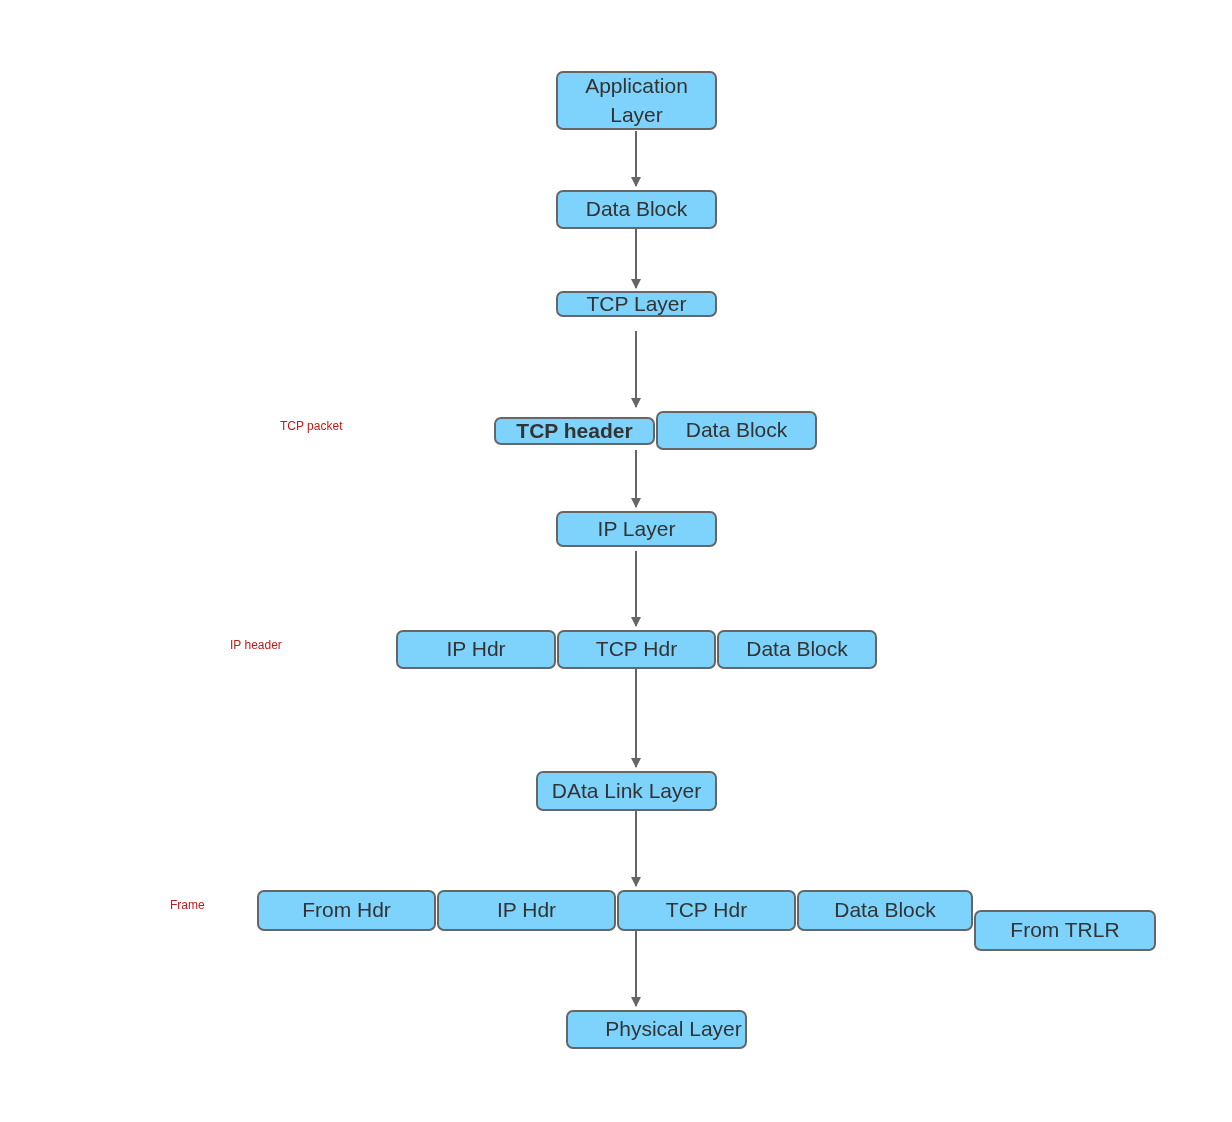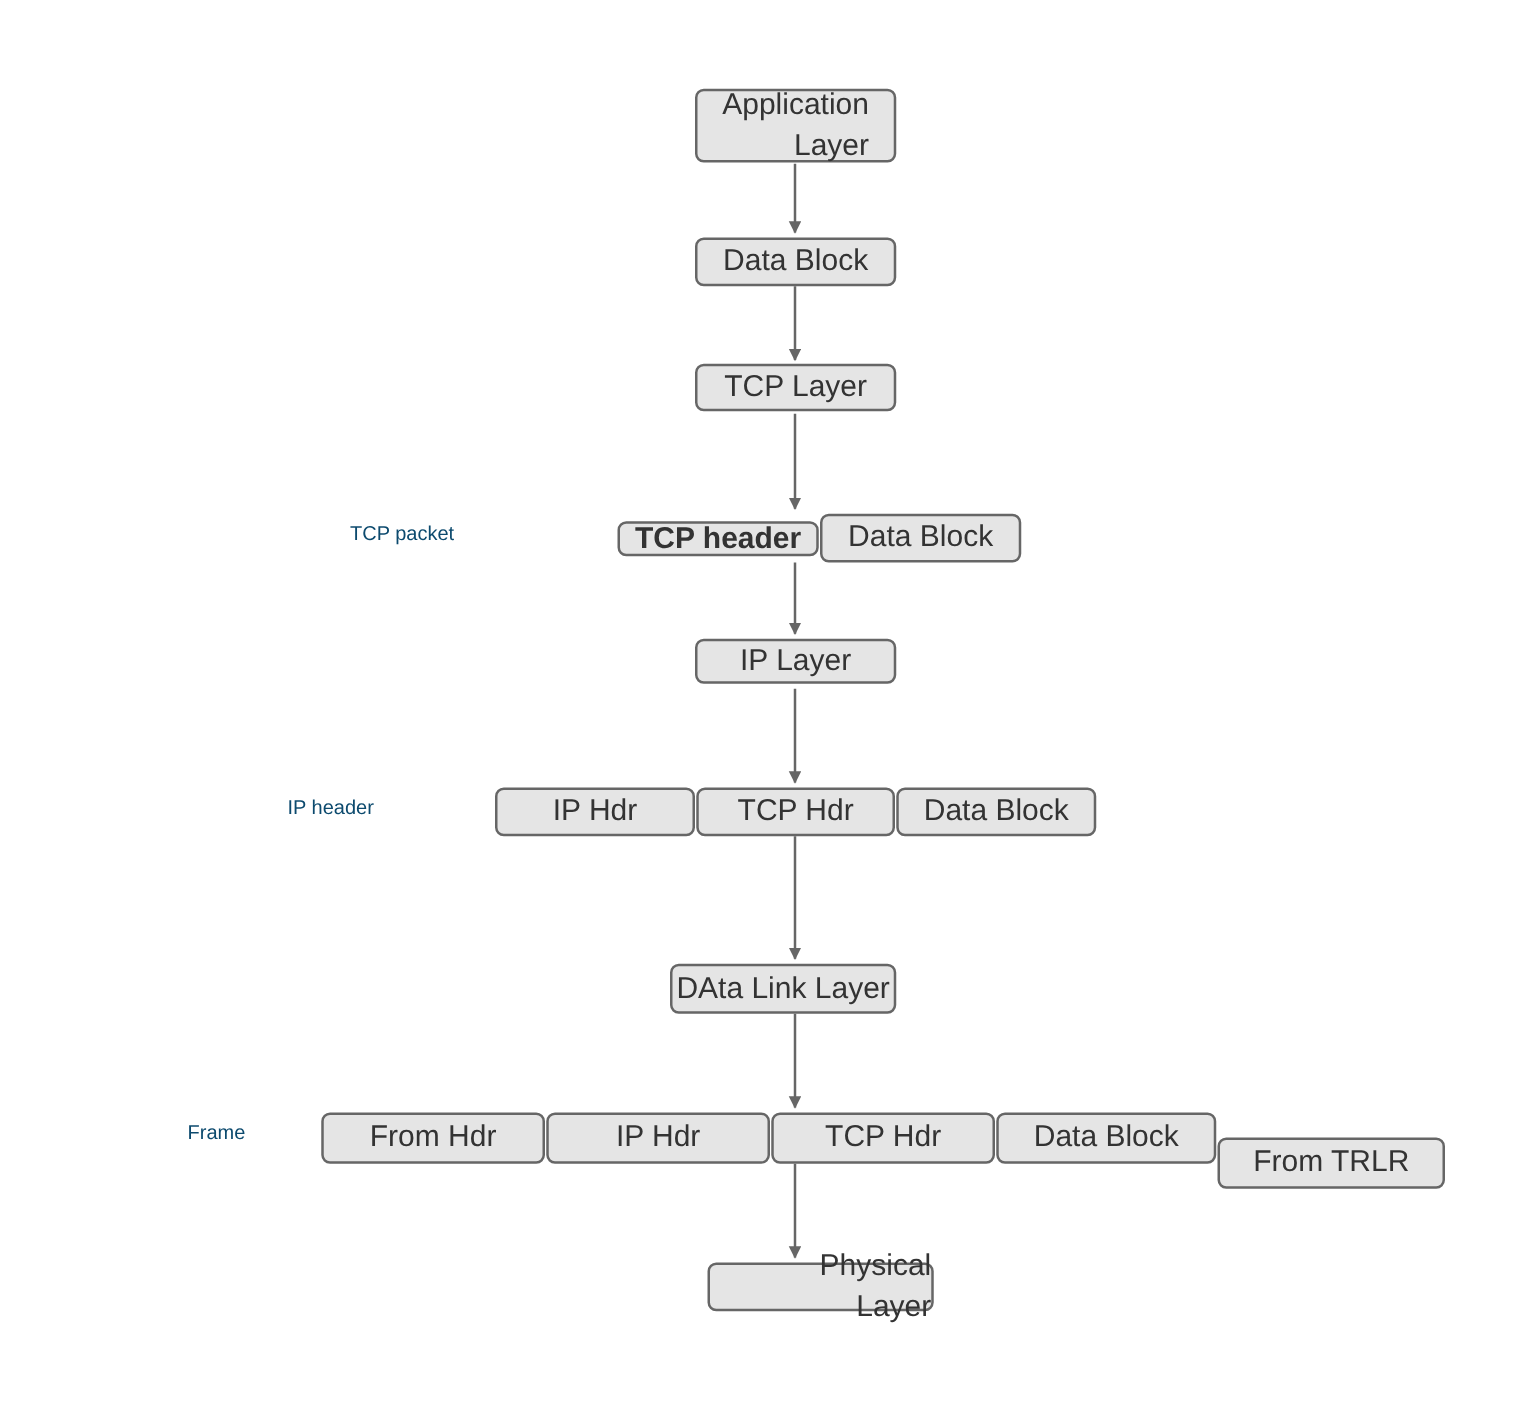--- a/index.html
+++ b/index.html
@@ -8,59 +8,59 @@
     width:1232px;height:1122px;
     background:#ffffff;
     font-family:"Liberation Sans", sans-serif;
     overflow:hidden;
   }
   .node{
     position:absolute;
     box-sizing:border-box;
     border:2px solid #666666;
     border-radius:7px;
-    background:#e5e5e5;
+    background:#7dd3fc;
     color:#333333;
     display:flex;
     align-items:center;
     justify-content:center;
-    text-align:right;
-    font-size:24px;
+    text-align:center;
+    font-size:21px;
     line-height:1.35;
     white-space:pre-line;
   }
   .side-label{
     position:absolute;
-    color:#0c4a6e;
-    font-size:16px;
+    color:#b91c1c;
+    font-size:12px;
     white-space:nowrap;
   }
   .arrows{position:absolute;left:0;top:0;pointer-events:none;}
 
   
   .n-app        {left:556px;top:71px;  width:161px;height:59px;}
   .n-datablock1 {left:556px;top:190px; width:161px;height:39px;}
-  .n-tcplayer   {left:556px;top:291px; width:161px;height:38px;}
+  .n-tcplayer   {left:556px;top:291px; width:161px;height:26px;}
   .n-tcpheader  {left:494px;top:417px; width:161px;height:28px;font-weight:bold;}
   .n-datablock2 {left:656px;top:411px; width:161px;height:39px;}
   .n-iplayer    {left:556px;top:511px; width:161px;height:36px;}
   .n-iphdr      {left:396px;top:630px; width:160px;height:39px;}
   .n-tcphdr     {left:557px;top:630px; width:159px;height:39px;}
   .n-datablock3 {left:717px;top:630px; width:160px;height:39px;}
   .n-datalink   {left:536px;top:771px; width:181px;height:40px;}
   .n-fromhdr    {left:257px;top:890px; width:179px;height:41px;}
   .n-iphdr2     {left:437px;top:890px; width:179px;height:41px;}
   .n-tcphdr2    {left:617px;top:890px; width:179px;height:41px;}
   .n-datablock4 {left:797px;top:890px; width:176px;height:41px;}
   .n-fromtrlr   {left:974px;top:910px; width:182px;height:41px;}
   .n-physical   {left:566px;top:1010px;width:181px;height:39px;padding-left:34px;}
 
   .l-tcppacket{left:280px;top:419px;}
   .l-ippacket {left:230px;top:638px;}
-  .l-frame    {left:150px;top:898px;}
+  .l-frame    {left:170px;top:898px;}
 </style>
 </head>
 <body>
 
 <div class="canvas">
 
   <svg class="arrows" width="1232" height="1122" viewBox="0 0 1232 1122">
     <defs>
       <marker id="ah" markerWidth="12" markerHeight="12" refX="9" refY="5" orient="auto" markerUnits="userSpaceOnUse">
         <path d="M0,0 L10,5 L0,10 Z" fill="#666666"></path>

